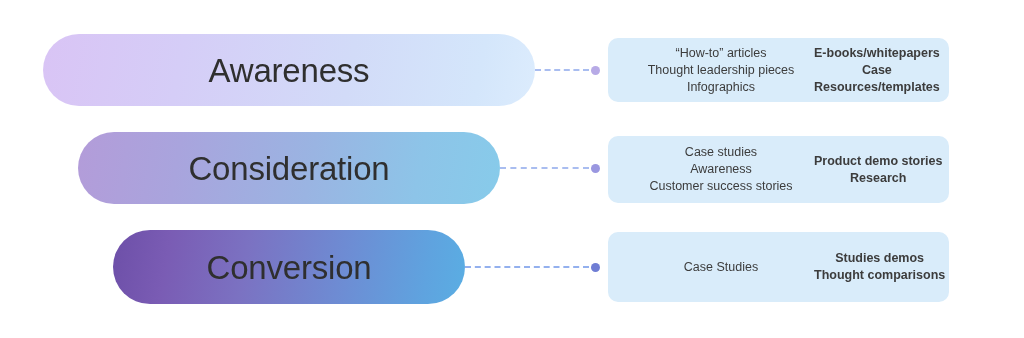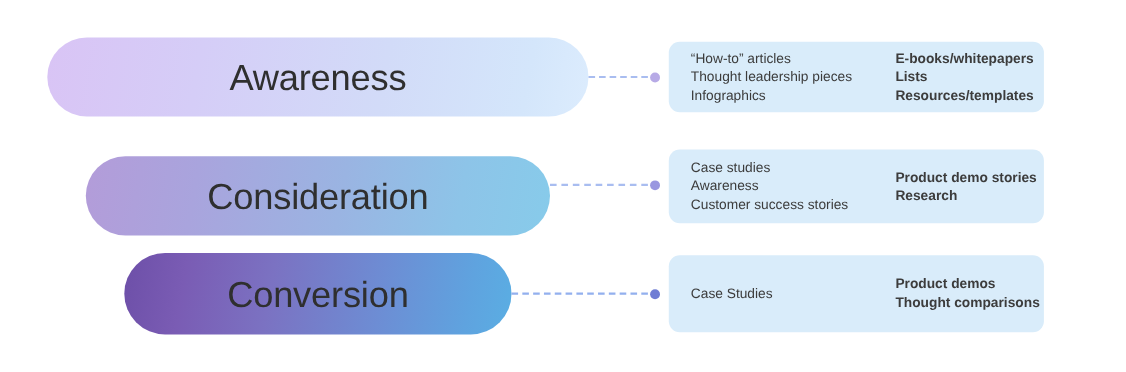--- a/index.html
+++ b/index.html
@@ -43,21 +43,20 @@
   }
   .stage-pill-0 {
     left: 43px;
     width: 492px;
     background: linear-gradient(100deg, #d9c4f5 0%, #d5cdf7 28%, #d2dbf8 62%, #d4e6fb 88%, #dcecfd 100%);
   }
   .stage-pill-1 {
     left: 78px;
     width: 422px;
     background: linear-gradient(100deg, #b39cd9 0%, #a9a4dd 24%, #9ab4e2 55%, #8dc4e8 80%, #87cbea 100%);
-    margin-top: 10px;
   }
   .stage-pill-2 {
     left: 113px;
     width: 352px;
     background: linear-gradient(100deg, #6d4fa8 0%, #7a5cb4 16%, #7b72c2 38%, #6d8dd4 66%, #5fa3df 88%, #5aaee3 100%);
   }
 
   .stage-label {
     font-size: 33px;
     font-weight: 400;
@@ -102,20 +101,21 @@
   .info-panel {
     position: absolute;
     left: 608px;
     width: 341px;
     box-sizing: border-box;
     background: #d9ecfa;
     border-radius: 10px;
     display: flex;
     align-items: center;
     padding: 0 0 0 20px;
+    text-align: center;
   }
   .info-panel-0 { top: 4px;  height: 64px; }
   .info-panel-1 { top: 4px;  height: 67px; }
   .info-panel-2 { top: 2px;  height: 70px; }
 
   .info-col {
     display: flex;
     flex-direction: column;
     justify-content: center;
   }
@@ -146,21 +146,21 @@
     </div>
 
     <div class="info-panel info-panel-0">
       <div class="info-col info-col-left">
         <span class="info-item">“How-to” articles</span>
         <span class="info-item">Thought leadership pieces</span>
         <span class="info-item">Infographics</span>
       </div>
       <div class="info-col info-col-right">
         <span class="info-item">E-books/whitepapers</span>
-        <span class="info-item">Lists</span>
+        <span class="info-item">Case</span>
         <span class="info-item">Resources/templates</span>
       </div>
     </div>
 
   </div>
 
   <div class="funnel-row row-1">
 
     <div class="stage-pill stage-pill-1">
       <span class="stage-label">Consideration</span>
@@ -194,20 +194,20 @@
     <div class="connector connector-2">
       <span class="connector-line connector-line-2"></span>
       <span class="connector-dot connector-dot-2"></span>
     </div>
 
     <div class="info-panel info-panel-2">
       <div class="info-col info-col-left">
         <span class="info-item">Case Studies</span>
       </div>
       <div class="info-col info-col-right">
-        <span class="info-item">Product demos</span>
+        <span class="info-item">Studies demos</span>
         <span class="info-item">Thought comparisons</span>
       </div>
     </div>
 
   </div>
 
 </div>
 
 </body></html>

